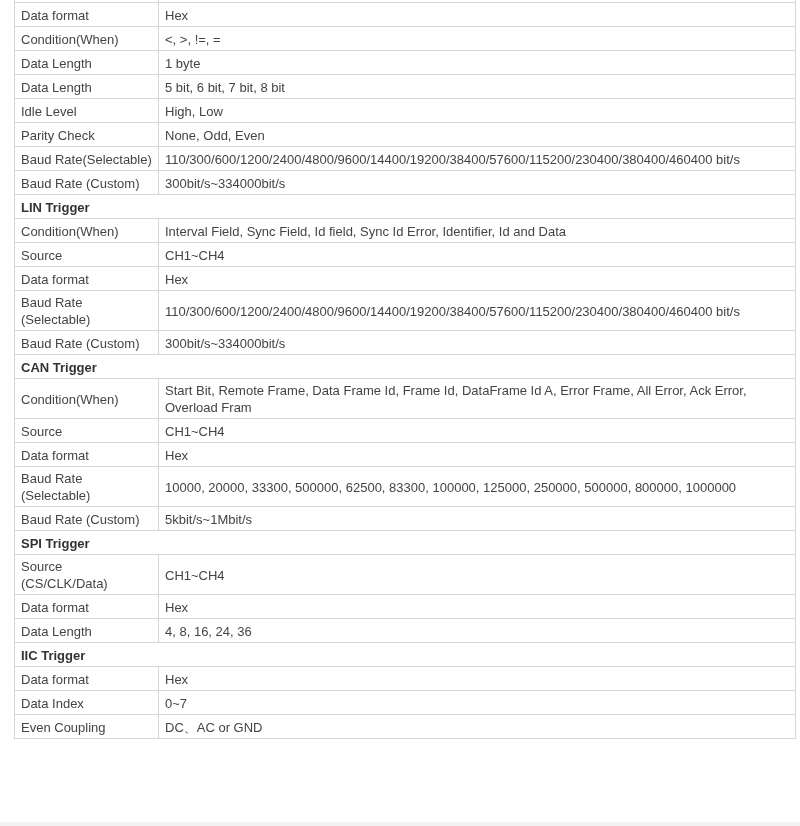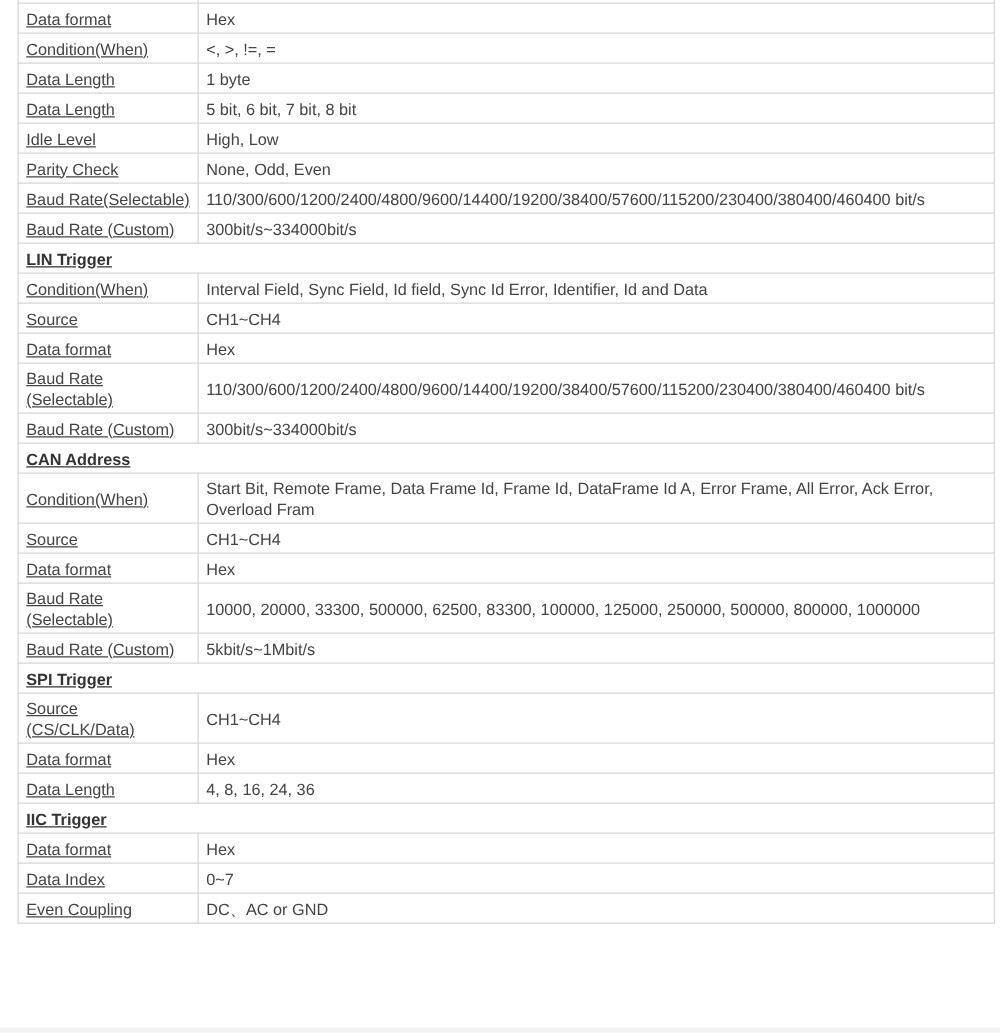--- a/index.html
+++ b/index.html
@@ -2,23 +2,23 @@
 <html><head>
 <meta charset="utf-8">
 <style>
   html, body { margin: 0; padding: 0; background: #ffffff; }
   body { width: 800px; height: 826px; overflow: hidden; position: relative;
          font-family: "Liberation Sans", sans-serif; font-size: 13px; color: #444444; }
   .spec-table { position: absolute; left: 14px; top: -22px; width: 782px;
                 border-collapse: collapse; table-layout: fixed; }
   .spec-table td { border: 1px solid #d6d6d6; padding: 3px 6px 2px 6px; line-height: 17px;
                    vertical-align: middle; }
-  .spec-table td.label { width: 131px; text-decoration: underline; }
+  .spec-table td.label { width: 131px; }
   .spec-table tr.row td { height: 18px; }
-  .spec-table tr.section td { font-weight: bold; color: #333333; height: 18px; text-decoration: underline; }
+  .spec-table tr.section td { font-weight: bold; color: #333333; height: 18px; }
   .bottom-fade { position: absolute; left: 0; right: 0; bottom: 0; height: 4px; background: #f2f2f2; }
 </style>
 </head>
 <body>
 
 <table class="spec-table">
   <tbody id="tbody">
     <tr class="row">
       <td class="label"></td>
       <td></td>
@@ -72,21 +72,21 @@
       </tr>
       <tr class="row">
         <td class="label">Baud Rate (Selectable)</td>
         <td>110/300/600/1200/2400/4800/9600/14400/19200/38400/57600/115200/230400/380400/460400 bit/s</td>
       </tr>
       <tr class="row">
         <td class="label">Baud Rate (Custom)</td>
         <td>300bit/s~334000bit/s</td>
       </tr>
       <tr class="section">
-        <td colspan="2">CAN Address</td>
+        <td colspan="2">CAN Trigger</td>
       </tr>
       <tr class="row">
         <td class="label">Condition(When)</td>
         <td>Start Bit, Remote Frame, Data Frame Id, Frame Id, DataFrame Id A, Error Frame, All Error, Ack Error, Overload Fram</td>
       </tr>
       <tr class="row">
         <td class="label">Source</td>
         <td>CH1~CH4</td>
       </tr>
       <tr class="row">

